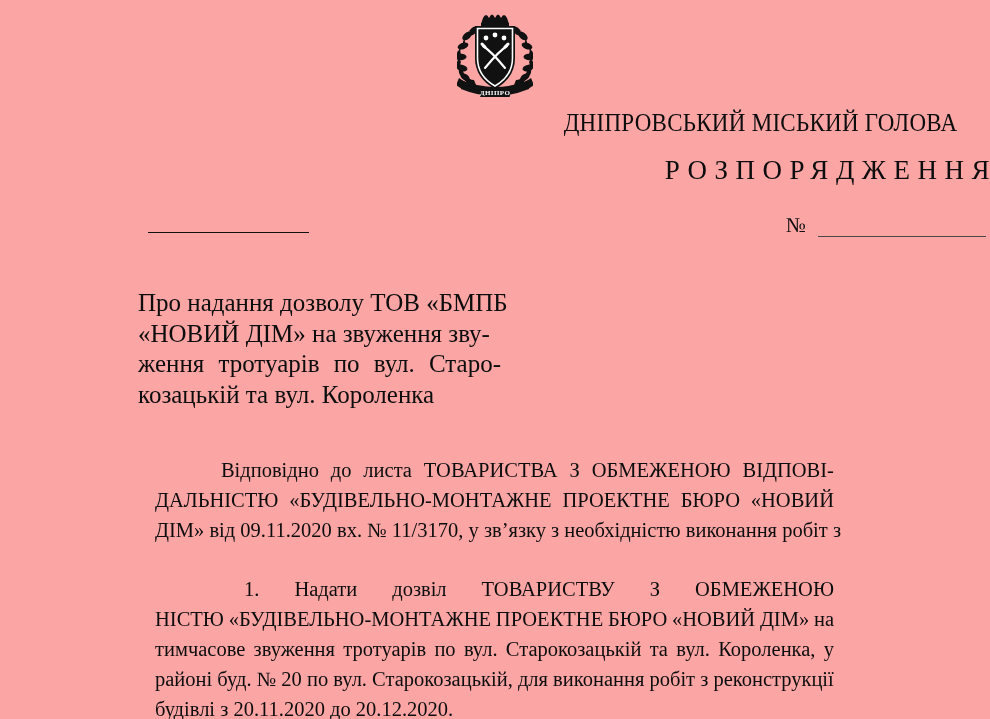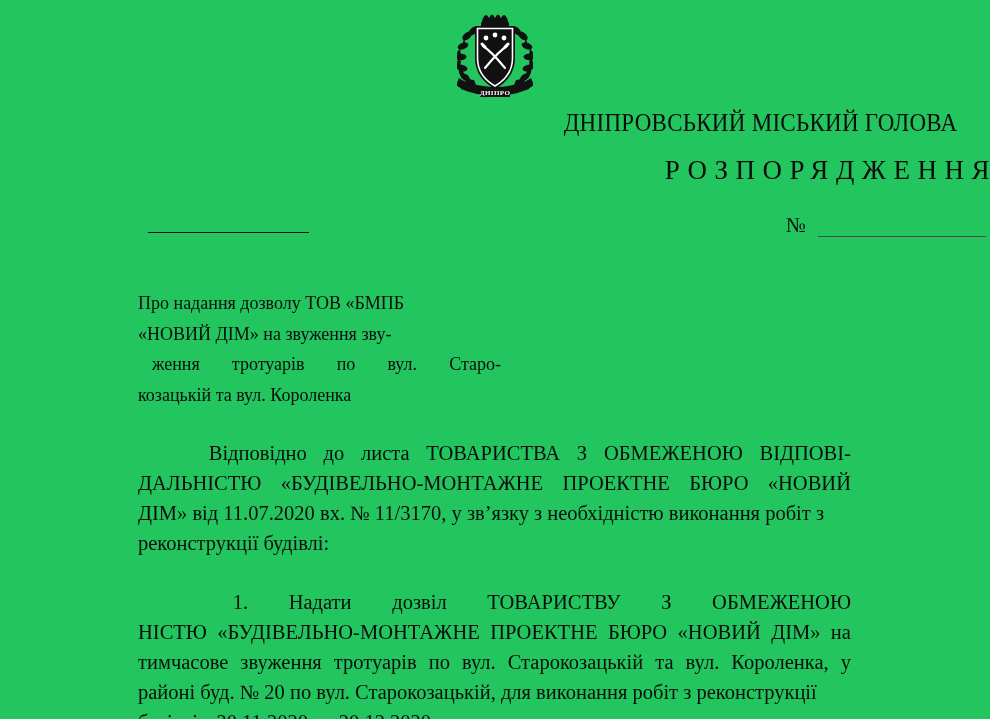--- a/index.html
+++ b/index.html
@@ -13,21 +13,21 @@
     overflow: hidden;
     font-family: "Liberation Serif", "DejaVu Serif", serif;
     color: #0d0d0d;
     position: relative;
   }
 
   .page {
     position: relative;
     width: 990px;
     height: 719px;
-    background: #22c55e;
+    background: #fca5a5;
   }
 
   
   .emblem-wrap {
     position: absolute;
     top: 8px;
     left: 0;
     width: 990px;
     text-align: center;
     line-height: 0;
@@ -96,45 +96,44 @@
     height: 0;
     border-top: 1.1px solid #4a4a4a;
   }
 
   
   .subject {
     position: absolute;
     top: 288px;
     left: 138px;
     width: 363px;
-    font-size: 18px;
+    font-size: 25px;
     line-height: 30.5px;
     text-align: justify;
     text-justify: inter-word;
   }
   .subject > div {
     white-space: nowrap;
   }
   .subject .justified {
     display: flex;
     justify-content: space-between;
-    margin-left: 14px;
   }
 
   
   .body-block {
     position: absolute;
     top: 438px;
     left: 138px;
     width: 713px;
     font-size: 20.5px;
     line-height: 30px;
   }
   .para {
-    margin: 0;
+    margin: 17px;
     text-align: justify;
   }
   .para + .para {
     margin-top: 29px;
   }
   .line {
     display: flex;
     justify-content: space-between;
     white-space: nowrap;
   }
@@ -254,22 +253,21 @@
         <span class="caps">ОБМЕЖЕНОЮ</span>
         <span class="caps">ВІДПОВІ-</span>
       </span>
       <span class="line">
         <span class="caps">ДАЛЬНІСТЮ</span>
         <span class="caps">«БУДІВЕЛЬНО-МОНТАЖНЕ</span>
         <span class="caps">ПРОЕКТНЕ</span>
         <span class="caps">БЮРО</span>
         <span class="caps">«НОВИЙ</span>
       </span>
-      <span class="line last">ДІМ» від 11.07.2020 вх. № 11/3170, у зв’язку з необхідністю виконання робіт з</span>
-      <span class="line last">реконструкції будівлі:</span>
+      <span class="line last">ДІМ» від 09.11.2020 вх. № 11/3170, у зв’язку з необхідністю виконання робіт з</span>
     </p>
 
     <p class="para">
       <span class="line">
         <span class="indent"></span>
         <span>1.</span>
         <span>Надати</span>
         <span>дозвіл</span>
         <span class="caps">ТОВАРИСТВУ</span>
         <span class="caps">З</span>

